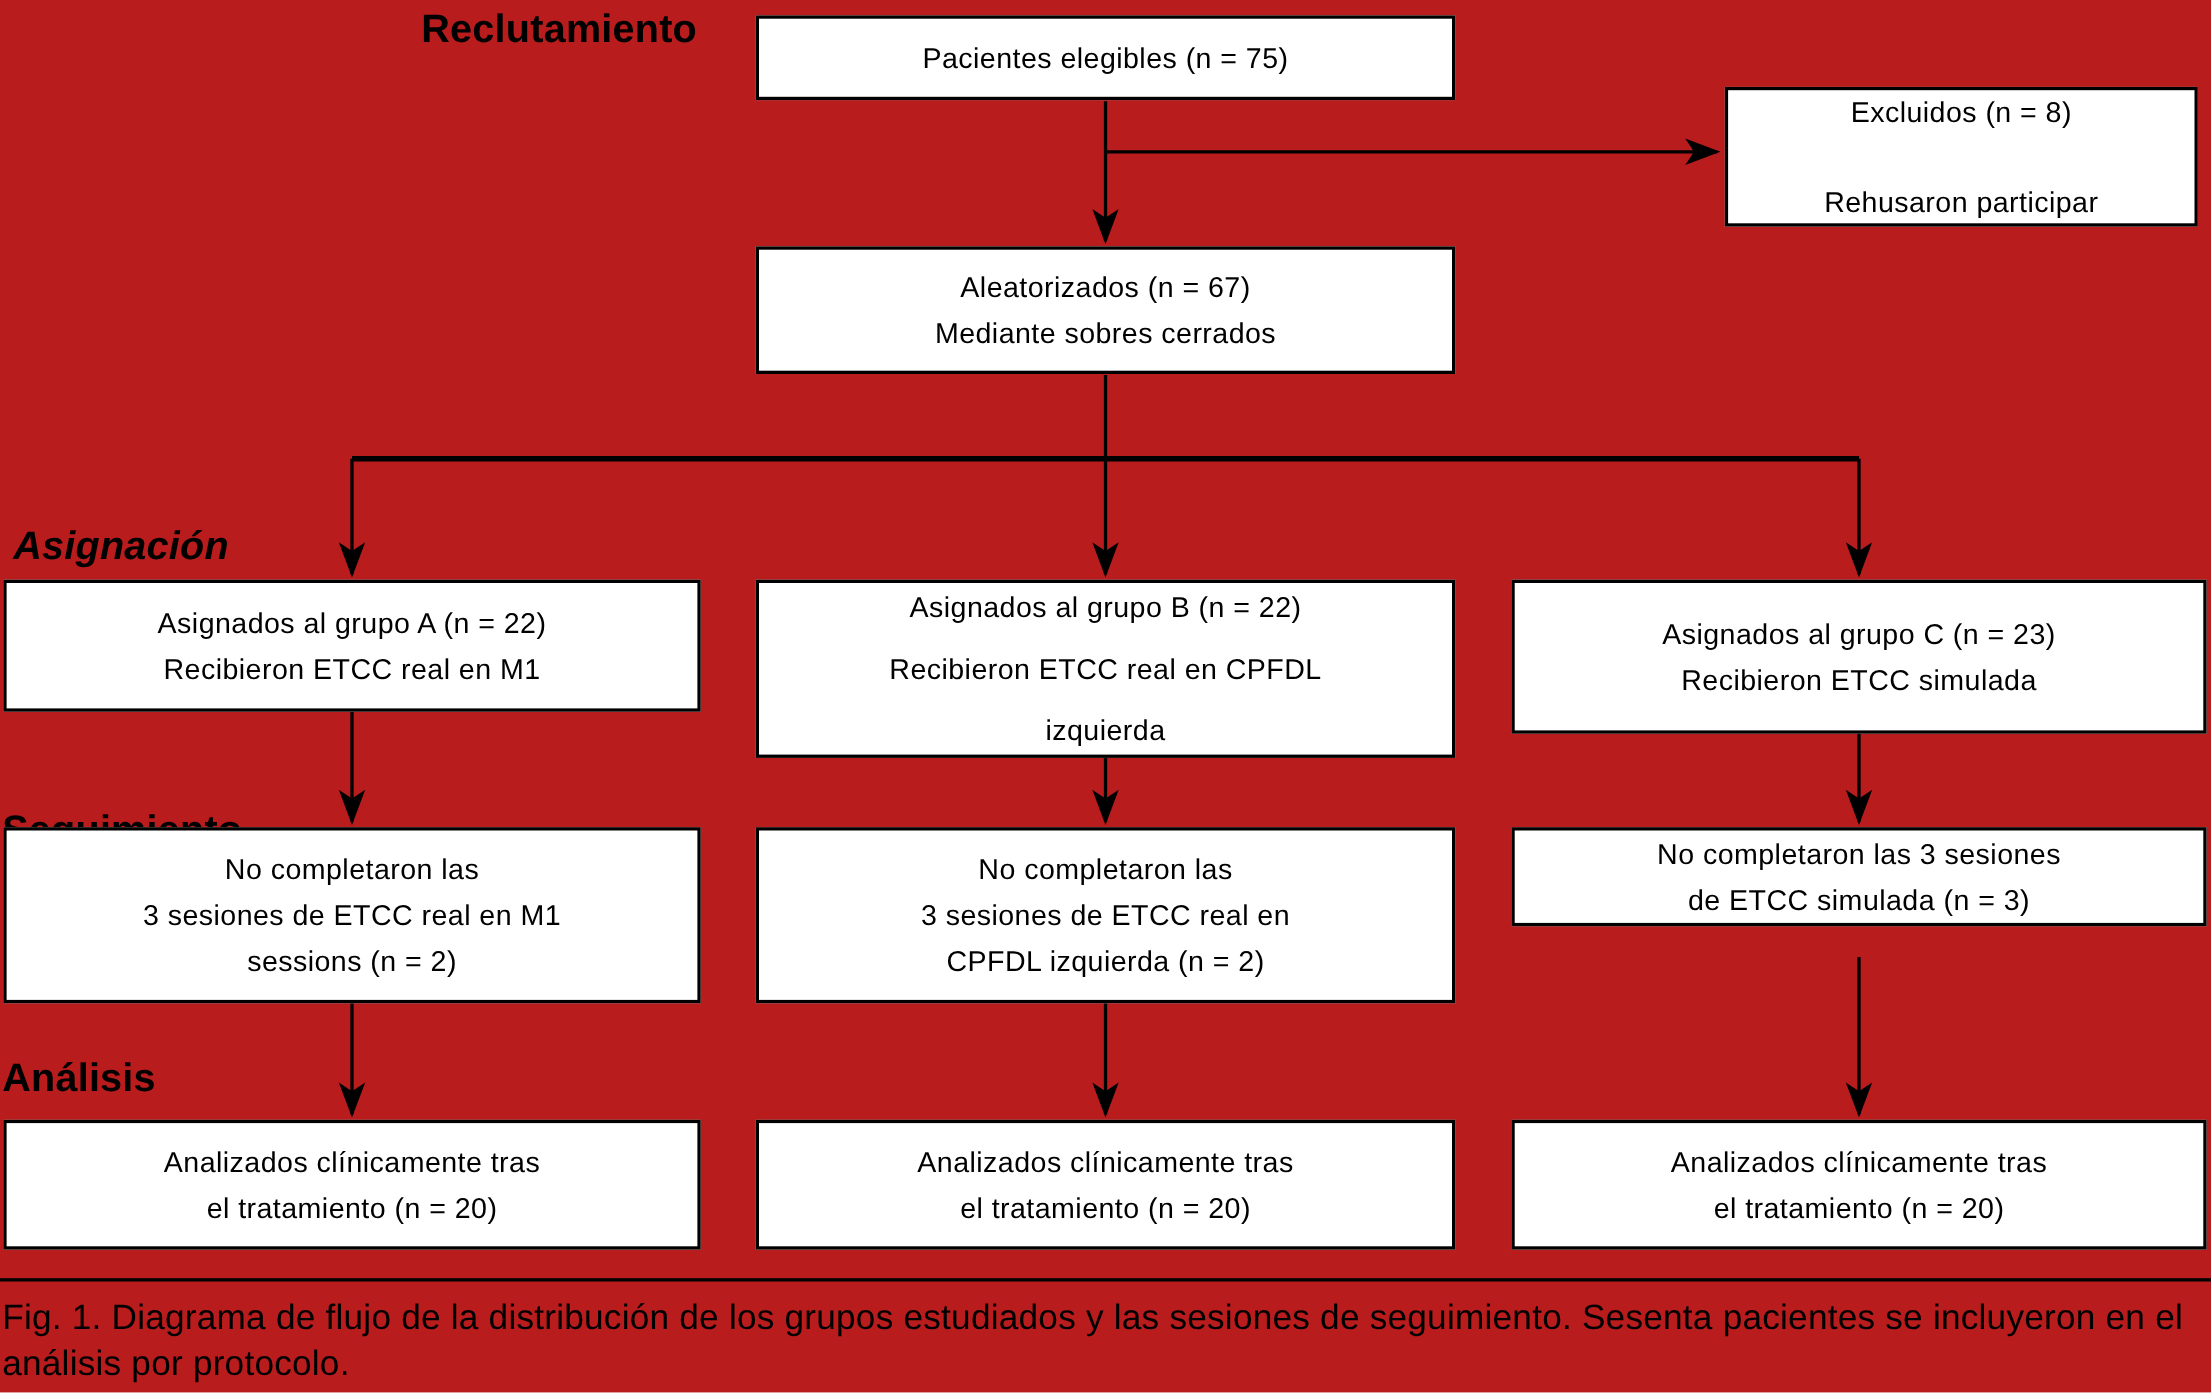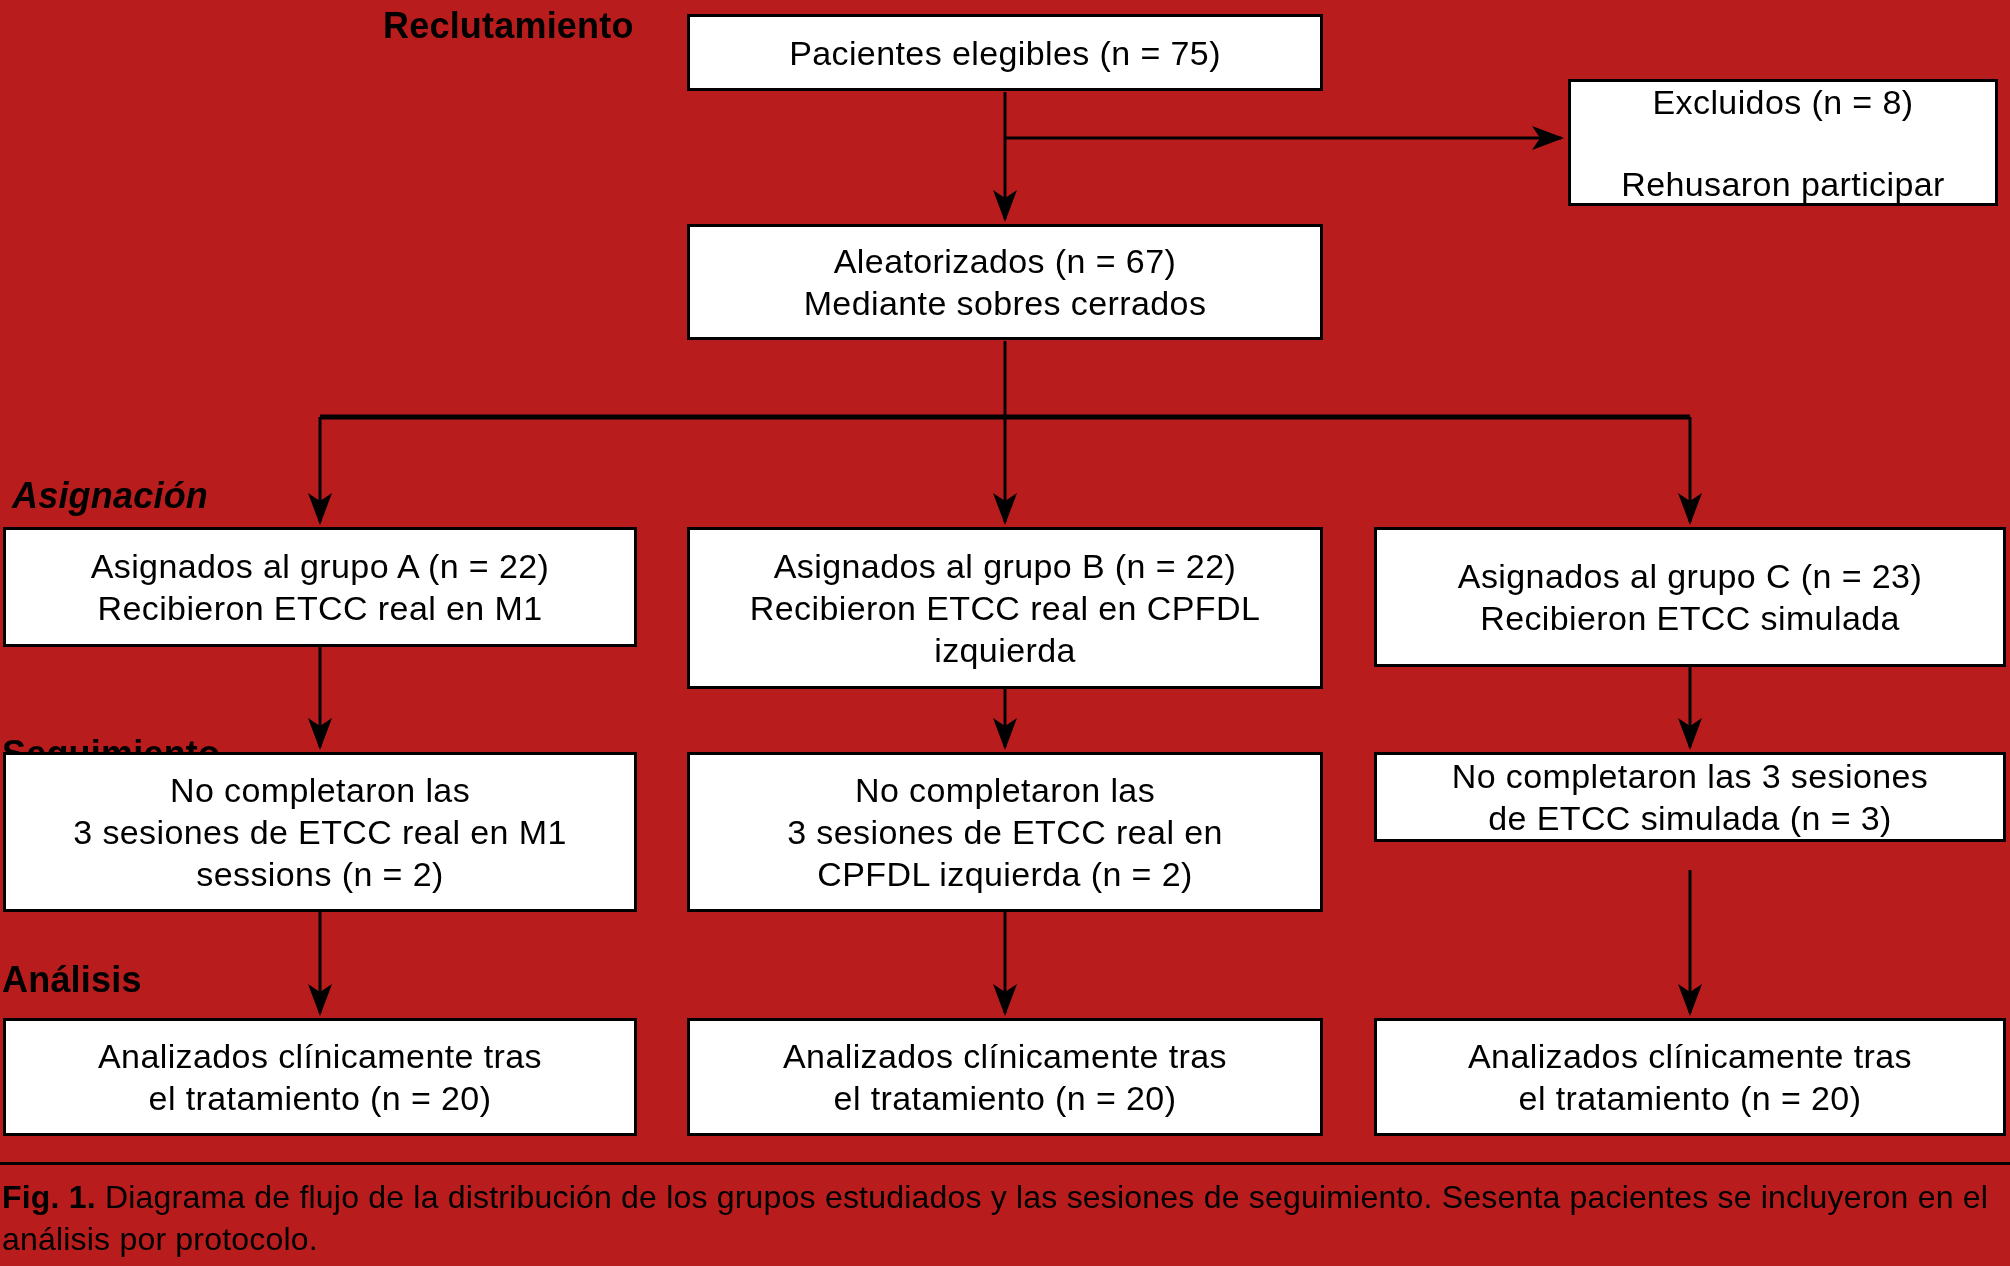--- a/index.html
+++ b/index.html
@@ -4,32 +4,32 @@
 <style>
   html,body{margin:0;padding:0;background:#ffffff;}
   .canvas{
     position:relative;width:2010px;height:1266px;background:#b91c1c;
     font-family:"Liberation Sans",sans-serif;color:#000;overflow:hidden;
   }
   .connectors{position:absolute;left:0;top:0;width:2010px;height:1266px;pointer-events:none;}
   .node{
     position:absolute;box-sizing:border-box;border:3px solid #000;background:#fff;
     display:flex;flex-direction:column;align-items:center;justify-content:center;
-    text-align:center;font-size:34px;line-height:42px;letter-spacing:.4px;white-space:nowrap;
+    text-align:center;font-size:26px;line-height:42px;letter-spacing:.4px;white-space:nowrap;
   }
   .stage{
     position:absolute;font-size:36px;line-height:44px;font-weight:bold;letter-spacing:.2px;
     white-space:nowrap;
   }
   .rule{position:absolute;left:0;top:1162px;width:2010px;height:3px;background:#000;}
   .caption{
     position:absolute;left:2px;top:1176px;width:2002px;
     font-size:32px;line-height:42px;letter-spacing:.2px;
   }
-  .caption .fig-label{font-weight:bold;}
+  .caption .fig-label{font-weight:normal;}
 </style>
 </head>
 <body>
 
 <div class="canvas">
 
   <svg class="connectors" width="2010" height="1266" viewBox="0 0 2010 1266" xmlns="http://www.w3.org/2000/svg">
     <defs>
       <marker id="arw" markerUnits="userSpaceOnUse" markerWidth="36" markerHeight="26" refX="30" refY="13" orient="auto">
         <path d="M1,1 L33,13 L1,25 L9,13 Z" fill="#000"></path>
@@ -66,21 +66,21 @@
   <div class="node" style="left:687px;top:224px;width:636px;height:116px;">
     <div>Aleatorizados (n = 67)</div>
     <div>Mediante sobres cerrados</div>
   </div>
 
   <div class="node" style="left:3px;top:527px;width:634px;height:120px;">
     <div>Asignados al grupo A (n = 22)</div>
     <div>Recibieron ETCC real en M1</div>
   </div>
 
-  <div class="node" style="left:687px;top:527px;width:636px;height:162px;">
+  <div class="node" style="left:687px;top:527px;width:636px;height:162px;gap:14px;">
     <div>Asignados al grupo B (n = 22)</div>
     <div>Recibieron ETCC real en CPFDL</div>
     <div>izquierda</div>
   </div>
 
   <div class="node" style="left:1374px;top:527px;width:632px;height:140px;">
     <div>Asignados al grupo C (n = 23)</div>
     <div>Recibieron ETCC simulada</div>
   </div>
 

